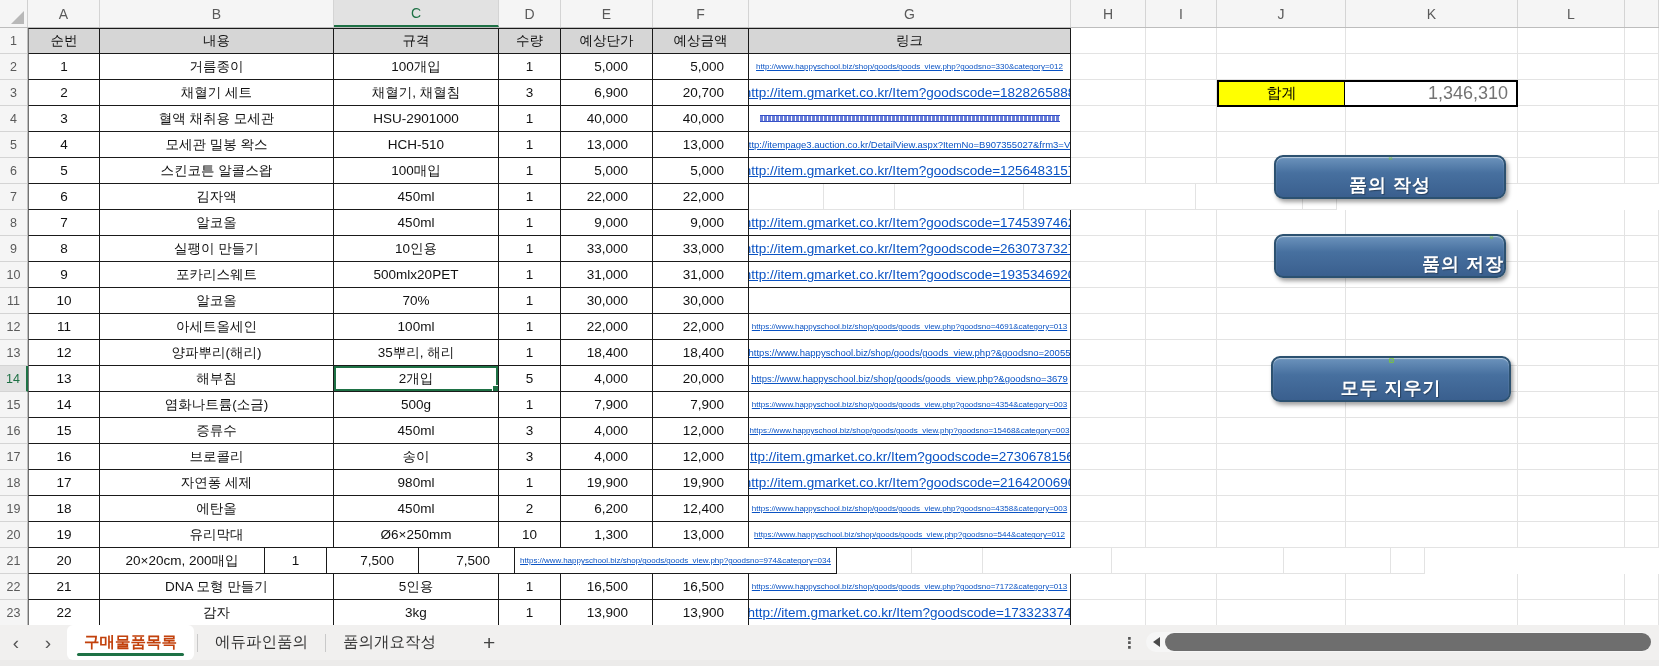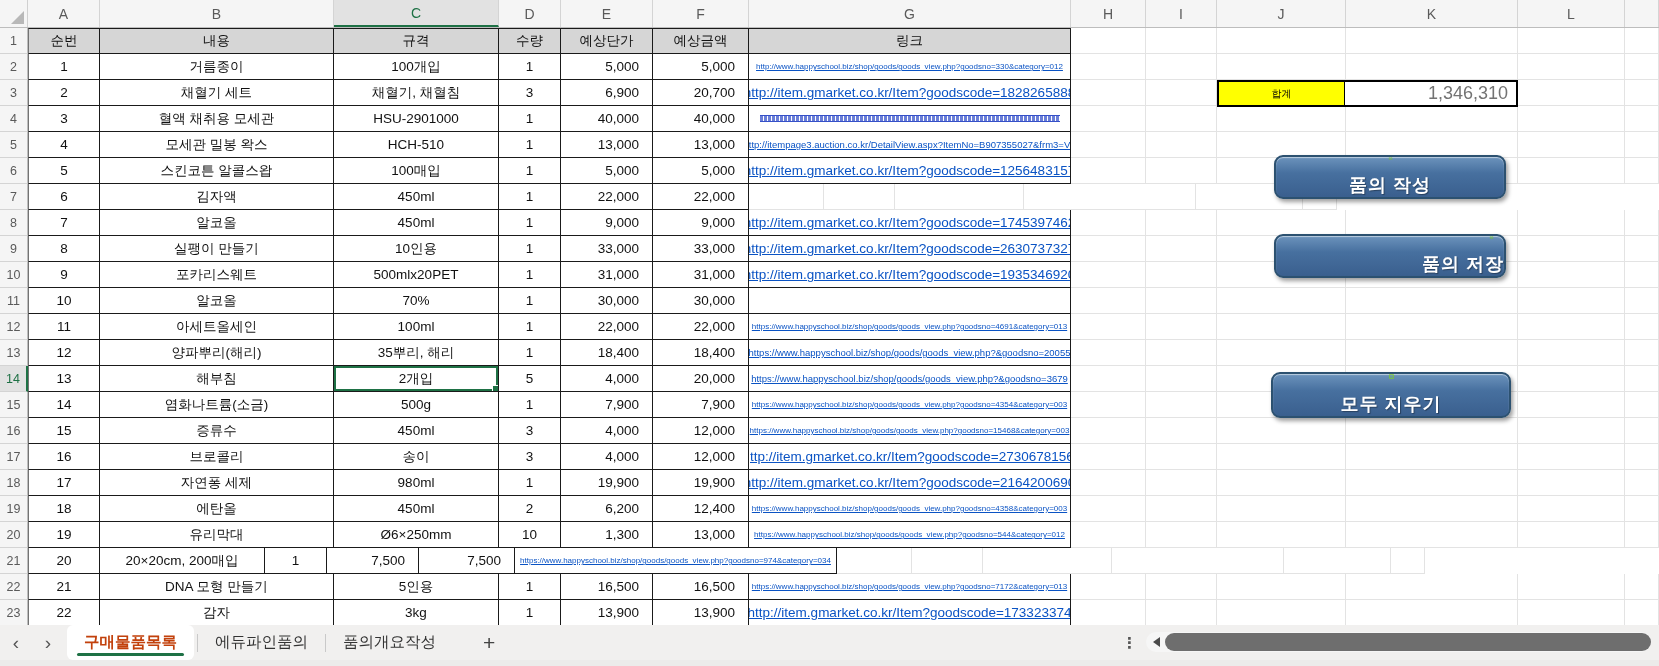--- a/index.html
+++ b/index.html
@@ -22,21 +22,21 @@
   .rowhead{width:28px;box-sizing:border-box;display:flex;align-items:center;justify-content:center;
           font-size:12.5px;color:#5A5A5A;background:#F5F5F5;
           border-right:1px solid #BDBDBD;border-bottom:1px solid #D4D4D4;flex:none;}
   .rowhead.hl{background:#E2E2E2;color:#1E7145;border-right:2px solid #1E7145;}
   .c{box-sizing:border-box;display:flex;align-items:center;justify-content:center;flex:none;
      font-size:13.5px;color:#111;border-right:1px solid #1a1a1a;border-bottom:1px solid #1a1a1a;
      overflow:hidden;white-space:nowrap;background:#fff;}
   .c.first{border-left:1px solid #737373;}
   .c.topb{border-top:1px solid #1a1a1a;}
   .hdr{background:#D6D6D6;}
-  .num{justify-content:flex-end;padding-right:13px;}
+  .num{justify-content:flex-end;padding-right:24px;}
   .lite{box-sizing:border-box;flex:none;background:#fff;
         border-right:1px solid #E3E3E3;border-bottom:1px solid #E3E3E3;}
   .wA{width:72px}.wB{width:234px}.wC{width:165px}.wD{width:62px}.wE{width:92px}.wF{width:96px}.wG{width:322px}
   .wH{width:75px}.wI{width:71px}.wJ{width:129px}.wK{width:172px}.wL{width:107px}.wM{width:34px}
 
   .lk{color:#0A53C4;text-decoration:underline;cursor:pointer;}
   .lk-lg{font-size:13.5px}
   .lk-sm{font-size:9.5px}
   .lk-xs{font-size:8px}
   .cell-left{justify-content:flex-start;padding-left:1px;}
@@ -44,34 +44,34 @@
            background:repeating-linear-gradient(90deg,#6b7fd8 0 3px,#ffffff 3px 4px);}
 
   .selc{box-shadow:inset 0 0 0 2px #1E7145;position:relative;}
   .selc::after{content:"";position:absolute;right:-1px;bottom:-1px;width:5px;height:5px;
            background:#1E7145;border:1px solid #fff;}
 
   
   .summary{position:absolute;left:1217px;top:80px;width:301px;height:27px;display:flex;
            border:2px solid #000;box-sizing:border-box;z-index:6;background:#fff;}
   .sum-label{width:126px;background:#FFFF00;display:flex;align-items:center;justify-content:center;
-           font-size:10px;color:#000;border-right:1px solid #000;box-sizing:border-box;}
+           font-size:15px;color:#000;border-right:1px solid #000;box-sizing:border-box;}
   .sum-value{flex:1;display:flex;align-items:center;justify-content:flex-end;
            padding-right:8px;font-size:18px;color:#737373;}
 
   
   .xbtn{position:absolute;z-index:6;display:flex;align-items:center;justify-content:center;gap:13px;
         background:linear-gradient(#6C93BC 0%,#47709F 40%,#3A5F8E 100%);
         border:2px solid #2C5170;border-radius:9px;cursor:pointer;
         box-shadow:2px 3px 4px rgba(0,0,0,.38), inset 0 1px 1px rgba(255,255,255,.55);flex-direction:column;}
   .xbtn .lbl{color:#fff;font-weight:bold;font-size:18px;letter-spacing:1px;
         text-shadow:1px 1px 1px rgba(0,0,0,.35);}
   #btn0{left:1274px;top:155px;width:228px;height:40px;}
   #btn1{left:1274px;top:234px;width:228px;height:40px;align-items:flex-end;}
-  #btn2{left:1271px;top:356px;width:236px;height:42px;margin-top:16px;}
+  #btn2{left:1271px;top:356px;width:236px;height:42px;}
 
   
   .tabbar{position:absolute;left:0;top:625px;width:1659px;height:35px;background:#F1F0EF;
           display:flex;align-items:center;z-index:7;}
   .navarrow{font-size:19px;color:#555;width:32px;text-align:center;cursor:pointer;line-height:35px;}
   .tabs{display:flex;align-items:center;height:100%;}
   .tab{font-size:15.5px;color:#333;padding:0 17px;height:100%;display:flex;align-items:center;
        position:relative;cursor:pointer;}
   .tab.active{background:#fff;font-weight:bold;color:#c2410c;border-radius:6px;margin:0 3px;}
   .tab.active::after{content:"";position:absolute;left:10px;right:10px;bottom:4px;height:3px;

